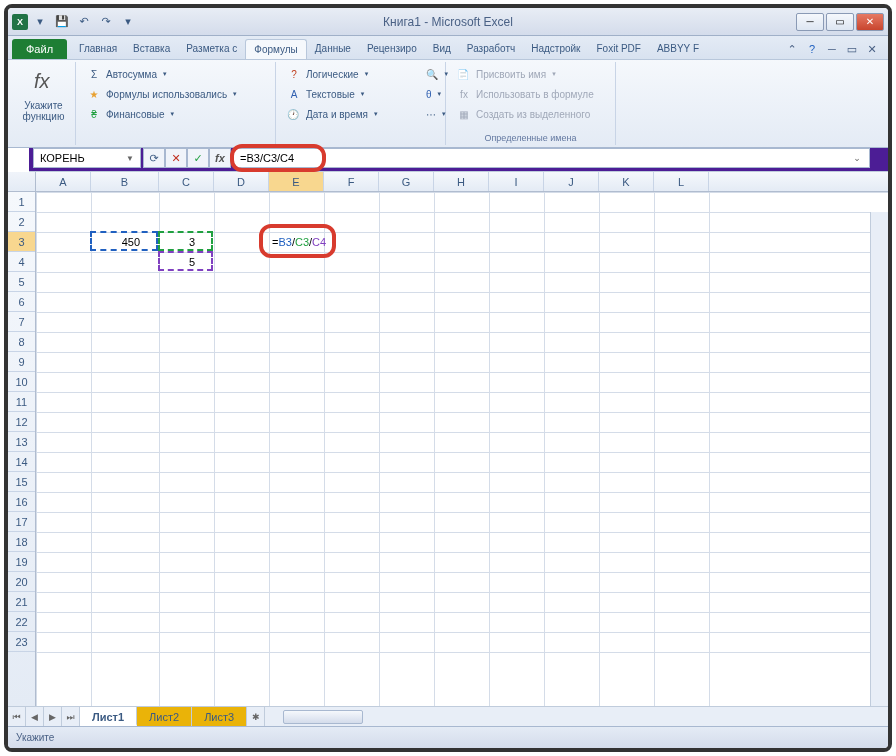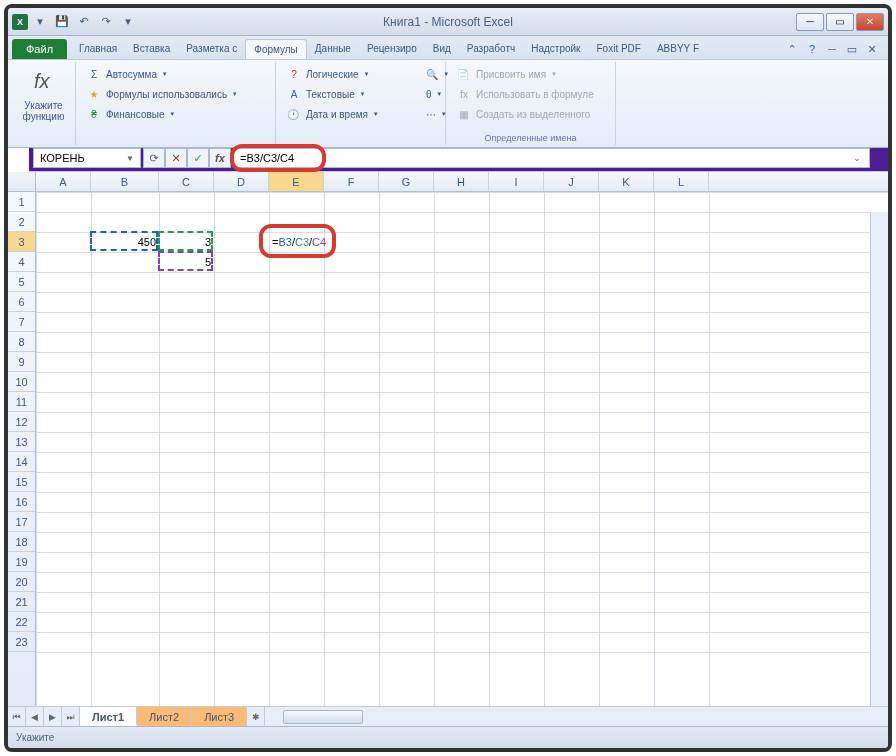--- a/index.html
+++ b/index.html
@@ -53,39 +53,39 @@
 .col-h { border-right: 1px solid #c8d4e6; text-align: center; font-size: 11px; color: #3b5a82; line-height: 20px; }
 .col-h.sel { background: #f8d78f; }
 .grid-body { flex: 1; display: flex; overflow: hidden; position: relative; background: #fff; }
 .row-headers { width: 28px; background: linear-gradient(#f5f8fc, #e4ebf5); border-right: 1px solid #b0bccf; }
 .row-h { height: 20px; border-bottom: 1px solid #c8d4e6; text-align: center; font-size: 11px; color: #3b5a82; line-height: 20px; }
 .row-h.sel { background: #f8d78f; }
 .cells { flex: 1; position: relative; }
 .grid-lines { position: absolute; inset: 0; }
 .vline { position: absolute; top: 0; bottom: 0; width: 1px; background: #d4dce8; }
 .hline { position: absolute; left: 0; right: 0; height: 1px; background: #d4dce8; }
-.cell-val { position: absolute; font-size: 11px; text-align: right; padding-right: 3px; line-height: 20px; }
+.cell-val { position: absolute; font-size: 11px; text-align: right; padding-right: 19px; line-height: 20px; }
 
 .ref-box { position: absolute; border: 2px dashed; pointer-events: none; }
 .ref-blue { border-color: #2060c0; }
 .ref-green { border-color: #20a040; }
 .ref-purple { border-color: #8040c0; }
 .active-highlight { position: absolute; border: 4px solid #d83b2e; border-radius: 12px; pointer-events: none; }
 .edit-text { position: absolute; font-size: 11px; line-height: 20px; padding: 0 3px; white-space: nowrap; }
 .edit-text .p-eq { color: #000; }
 .edit-text .p-b3 { color: #2060c0; text-align: center; }
 .edit-text .p-c3 { color: #20a040; }
 
 
 .vscroll { width: 18px; background: #e8eef7; border-left: 1px solid #c0ccdc; position: absolute; right: 0; top: 20px; bottom: 0; }
 .hscroll-area { height: 20px; display: flex; background: #e8eef7; border-top: 1px solid #c0ccdc; }
 .sheet-nav { display: flex; }
 .sheet-nav-btn { width: 18px; height: 20px; border-right: 1px solid #c0ccdc; text-align: center; font-size: 9px; line-height: 20px; color: #666; }
 .sheet-tabs { display: flex; }
-.sheet-tab { padding: 0 12px; font-size: 11px; line-height: 20px; background: #fdba74; border-right: 1px solid #c0ccdc; color: #3b5a82; }
+.sheet-tab { padding: 0 12px; font-size: 11px; line-height: 20px; background: #eab308; border-right: 1px solid #c0ccdc; color: #3b5a82; }
 .sheet-tab.active { background: #fff; font-weight: bold; border-bottom: 2px solid #fff; position: relative; z-index: 1; }
 .hscroll { flex: 1; background: #e8eef7; display: flex; align-items: center; padding: 0 18px; position: relative; }
 .hscroll-thumb { height: 14px; width: 80px; background: linear-gradient(#f5f8fc, #d4dceb); border: 1px solid #a8b8d0; border-radius: 2px; }
 
 
 .statusbar { height: 22px; background: linear-gradient(#e4ebf5, #d4dceb); border-top: 1px solid #a8b8d0; display: flex; align-items: center; padding: 0 8px; font-size: 10px; color: #4a6185; }
 .status-right { margin-left: auto; display: flex; align-items: center; gap: 6px; }
 .view-btn { width: 18px; height: 16px; border: 1px solid #a8b8d0; background: #f0f4fa; }
 .zoom-slider { width: 80px; height: 4px; background: #b0bccf; position: relative; }
 .zoom-thumb { position: absolute; left: 50%; top: -4px; width: 8px; height: 12px; background: #f0f4fa; border: 1px solid #888; border-radius: 2px; }

